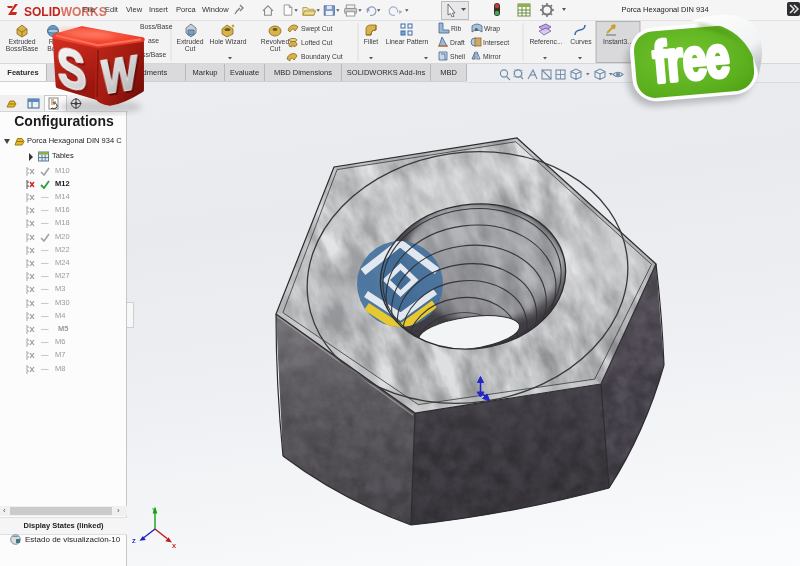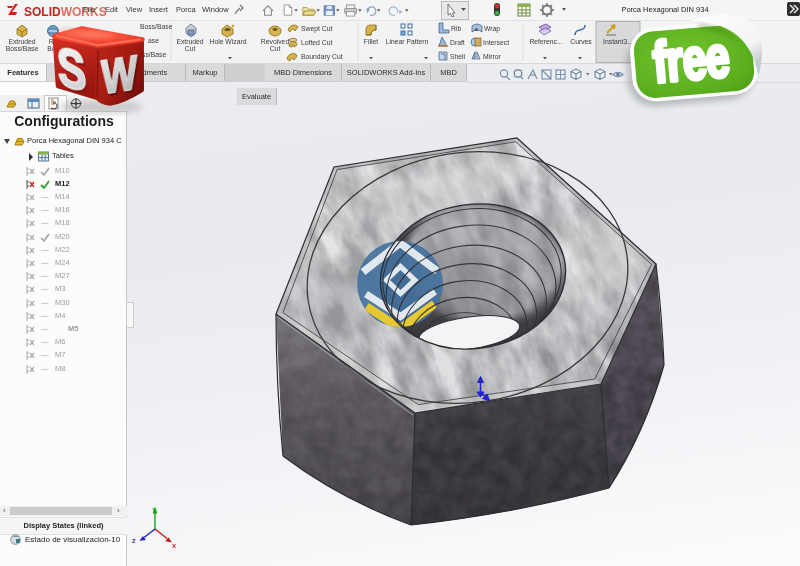--- a/index.html
+++ b/index.html
@@ -249,21 +249,21 @@
         <path d="M543 36 l4 0 -2 2.6 z"></path>
         <path d="M578 36 l4 0 -2 2.6 z"></path>
  </svg>
 </div>
 
 <div class="abs" style="left:0;top:64px;width:466px;height:18px;">
  <div class="tab active" style="left:0;width:46px;">Features</div>
  <div class="tab" style="left:47px;width:50px;">Sketch</div>
  <div class="tab" style="left:112px;width:73px;padding:0;">Weldments</div>
  <div class="tab" style="left:186px;width:38px;">Markup</div>
- <div class="tab" style="left:237px;width:39px;margin-top:24px;">Evaluate</div>
+ <div class="tab" style="left:225px;width:39px;">Evaluate</div>
  <div class="tab" style="left:265px;width:76px;">MBD Dimensions</div>
  <div class="tab" style="left:342px;width:88px;">SOLIDWORKS Add-Ins</div>
  <div class="tab" style="left:431px;width:35px;">MBD</div>
 </div>
 
 <div class="abs" style="left:0;top:82px;width:128px;height:484px;overflow:hidden;">
  <div id="ptabs">
   <div class="ptab active" style="left:44px;"></div>
   <svg class="abs" style="left:4px;top:2px" width="120" height="13" viewBox="0 0 120 13">
    <g transform="translate(2,1)">
@@ -412,21 +412,21 @@
         </svg>
         <span class="grey" style="position:absolute;left:41px;">—</span>
         <span class="grey" style="position:absolute;left:55px;">M4</span>
       </div>
  <div class="trow" style="top:240.9px;">
         <svg class="abs" style="left:26px;top:2px" width="10" height="9" viewBox="0 0 10 9">
           <path d="M1 0 L1 9 M1 2 L3 2 M1 6 L3 6" stroke="#aaa" fill="none"></path>
           <path d="M4 2 l4 5 m0 -5 l-4 5" stroke="#999" stroke-width="1.2"></path>
         </svg>
         <span class="grey" style="position:absolute;left:41px;">—</span>
-        <span class="grey" style="position:absolute;left:68px;font-weight:bold;">M5</span>
+        <span class="grey" style="position:absolute;left:58px;font-weight:bold;">M5</span>
       </div>
  <div class="trow" style="top:254.1px;">
         <svg class="abs" style="left:26px;top:2px" width="10" height="9" viewBox="0 0 10 9">
           <path d="M1 0 L1 9 M1 2 L3 2 M1 6 L3 6" stroke="#aaa" fill="none"></path>
           <path d="M4 2 l4 5 m0 -5 l-4 5" stroke="#999" stroke-width="1.2"></path>
         </svg>
         <span class="grey" style="position:absolute;left:41px;">—</span>
         <span class="grey" style="position:absolute;left:55px;">M6</span>
       </div>
  <div class="trow" style="top:267.3px;">

